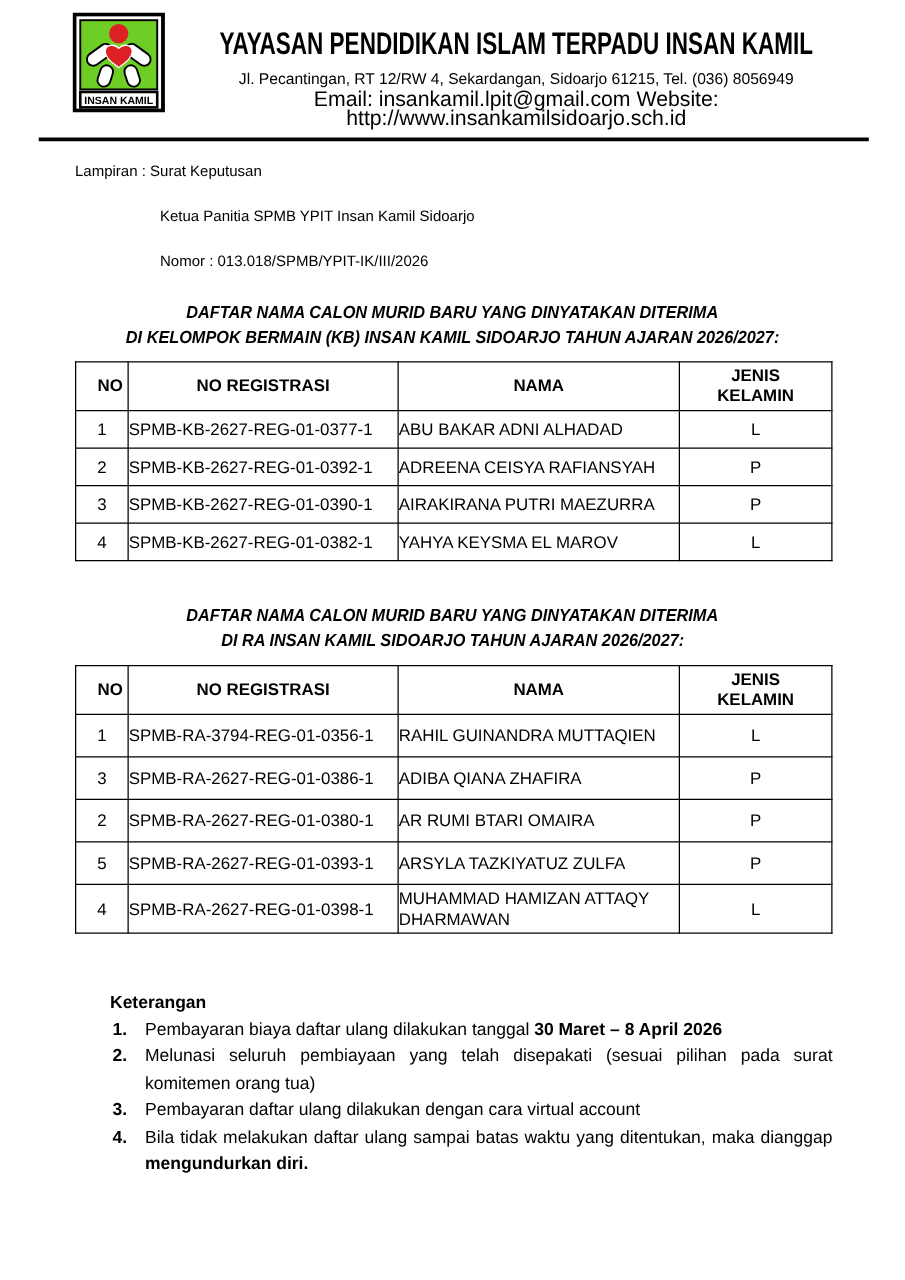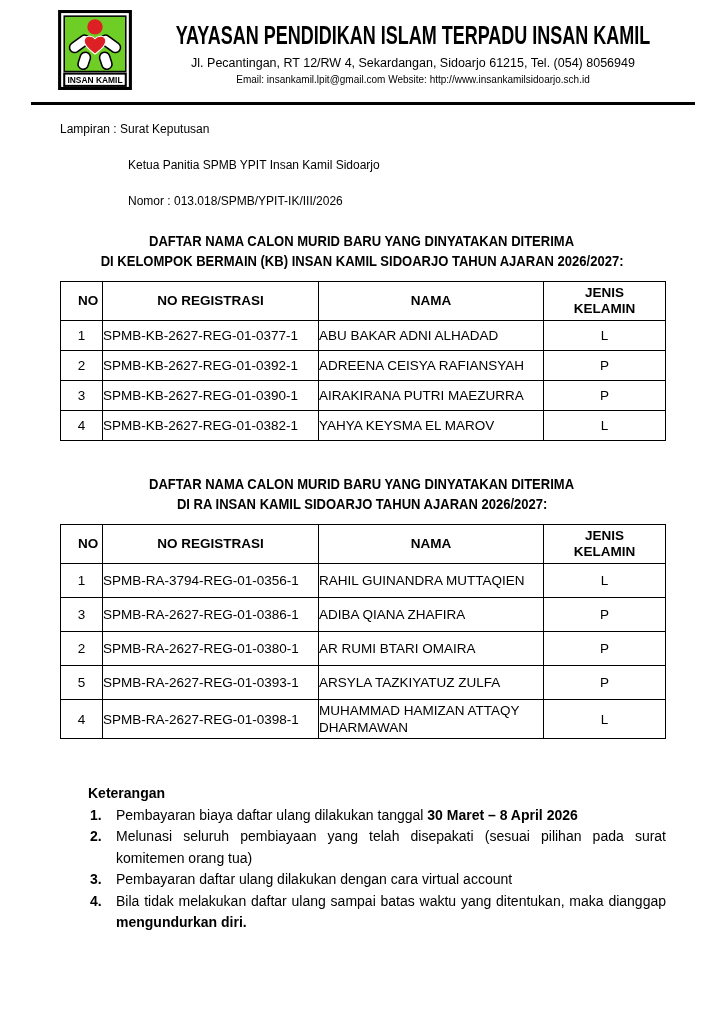--- a/index.html
+++ b/index.html
@@ -13,29 +13,29 @@
   .letterhead { display:flex; align-items:flex-start; padding:10px 30px 0 58px; }
   .logo-box { flex:0 0 74px; width:74px; }
   .lh-text { flex:1; padding-top:11px; min-width:0; }
   .org-line { white-space:nowrap; text-align:left; height:30px; }
   .org-name {
     display:inline-block; position:relative; left:50%;
     transform:translateX(-50%) scaleX(0.72); transform-origin:center;
     font-weight:bold; font-size:25px; line-height:28px; white-space:nowrap;
   }
   .lh-sub { text-align:center; font-size:12.5px; line-height:15px; margin-top:5px; }
-  .lh-sub2 { text-align:center; font-size:10px; line-height:15px; margin-top:1px; }
+  .lh-sub2 { text-align:center; font-size:17px; line-height:15px; margin-top:1px; }
   .rule { border-top:3px solid #000; margin:8px 29px 0 31px; }
 
   
   .lampiran { margin:15px 59px 0 60px; font-size:12px; line-height:18px; }
   .lampiran .indent { padding-left:68px;margin-top:18px; }
 
   
-  .sec-title { margin-top:22px; text-align:center; font-weight:bold; font-size:14px; line-height:19.5px; }
+  .sec-title { margin-top:22px; text-align:center; font-weight:bold; font-size:14px; line-height:19.5px;font-style:italic; }
   .sec-title .cond { display:inline-block; transform:scaleX(0.93); transform-origin:center; white-space:nowrap; }
 
   
   table.roster {
     border-collapse:collapse; table-layout:fixed;
     margin:10px 0 0 60px; width:605px; font-size:13.5px;
   }
   table.roster th, table.roster td { border:1.5px solid #000; vertical-align:middle; }
   table.roster th { font-weight:bold; text-align:center; padding:3px 17px; height:31px; line-height:16px; }
   table.roster td { padding:2px 0; }
@@ -72,21 +72,21 @@
         <circle cx="36" cy="16.5" r="7.5" fill="#dd2024"></circle>
         <path d="M36 28 C32.5 24, 25.5 25, 25.5 30.5 C25.5 35.5, 31 39, 36 43 C41 39, 46.5 35.5, 46.5 30.5 C46.5 25, 39.5 24, 36 28 Z" stroke="#fff" stroke-width="1" fill="#dd2024"></path>
         <rect x="6" y="62" width="60" height="12" fill="#ffffff" stroke="#000" stroke-width="2"></rect>
         <text x="36" y="71.5" text-anchor="middle" font-size="8.2" font-weight="bold" font-family="Liberation Sans, sans-serif" fill="#000">INSAN KAMIL</text>
       </svg>
     </div>
     <div class="lh-text">
       <div class="org-line">
         <span class="org-name">YAYASAN PENDIDIKAN ISLAM TERPADU INSAN KAMIL</span>
       </div>
-      <div class="lh-sub">Jl. Pecantingan, RT 12/RW 4, Sekardangan, Sidoarjo 61215, Tel. (054) 8056949</div>
+      <div class="lh-sub">Jl. Pecantingan, RT 12/RW 4, Sekardangan, Sidoarjo 61215, Tel. (036) 8056949</div>
       <div class="lh-sub2">Email: insankamil.lpit@gmail.com Website: http://www.insankamilsidoarjo.sch.id</div>
     </div>
   </div>
   <div class="rule"></div>
 
   <div class="lampiran">
     <div>Lampiran : Surat Keputusan</div>
     <div class="indent">Ketua Panitia SPMB YPIT Insan Kamil Sidoarjo</div>
     <div class="indent">Nomor : 013.018/SPMB/YPIT-IK/III/2026</div>
   </div>

